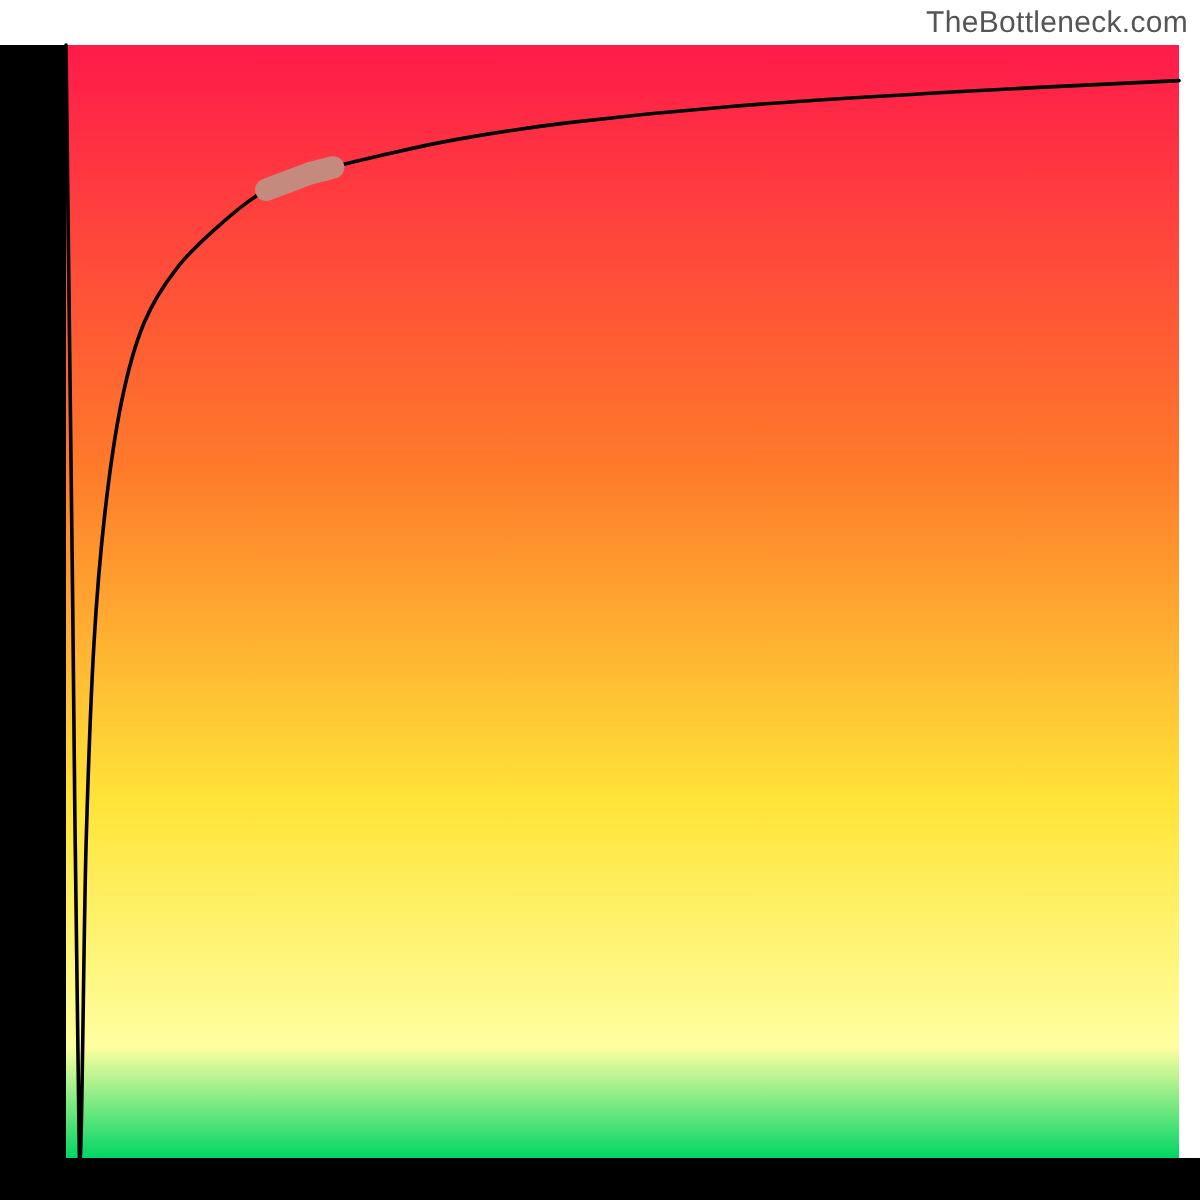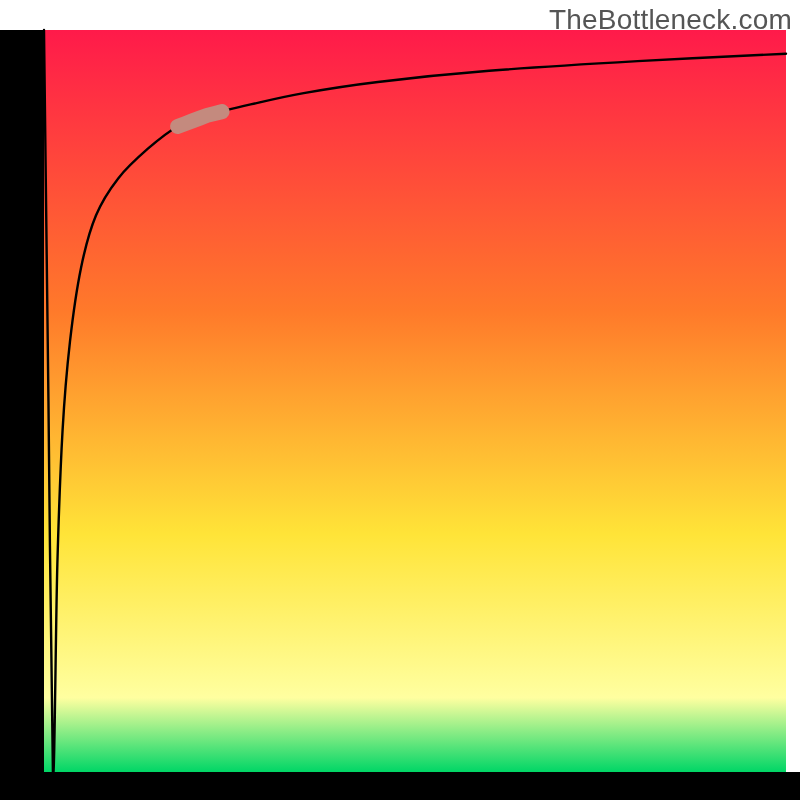--- a/index.html
+++ b/index.html
@@ -13,21 +13,21 @@
   }
   .frame {
     position: relative;
     width: 800px;
     height: 800px;
   }
   .watermark {
     position: absolute;
     top: 4px;
     right: 8px;
-    font-size: 28px;
+    font-size: 20px;
     font-weight: 500;
     color: #555555;
     letter-spacing: 0.2px;
     z-index: 10;
     text-align: right;
   }
   svg.chart {
     position: absolute;
     top: 0;
     left: 0;

